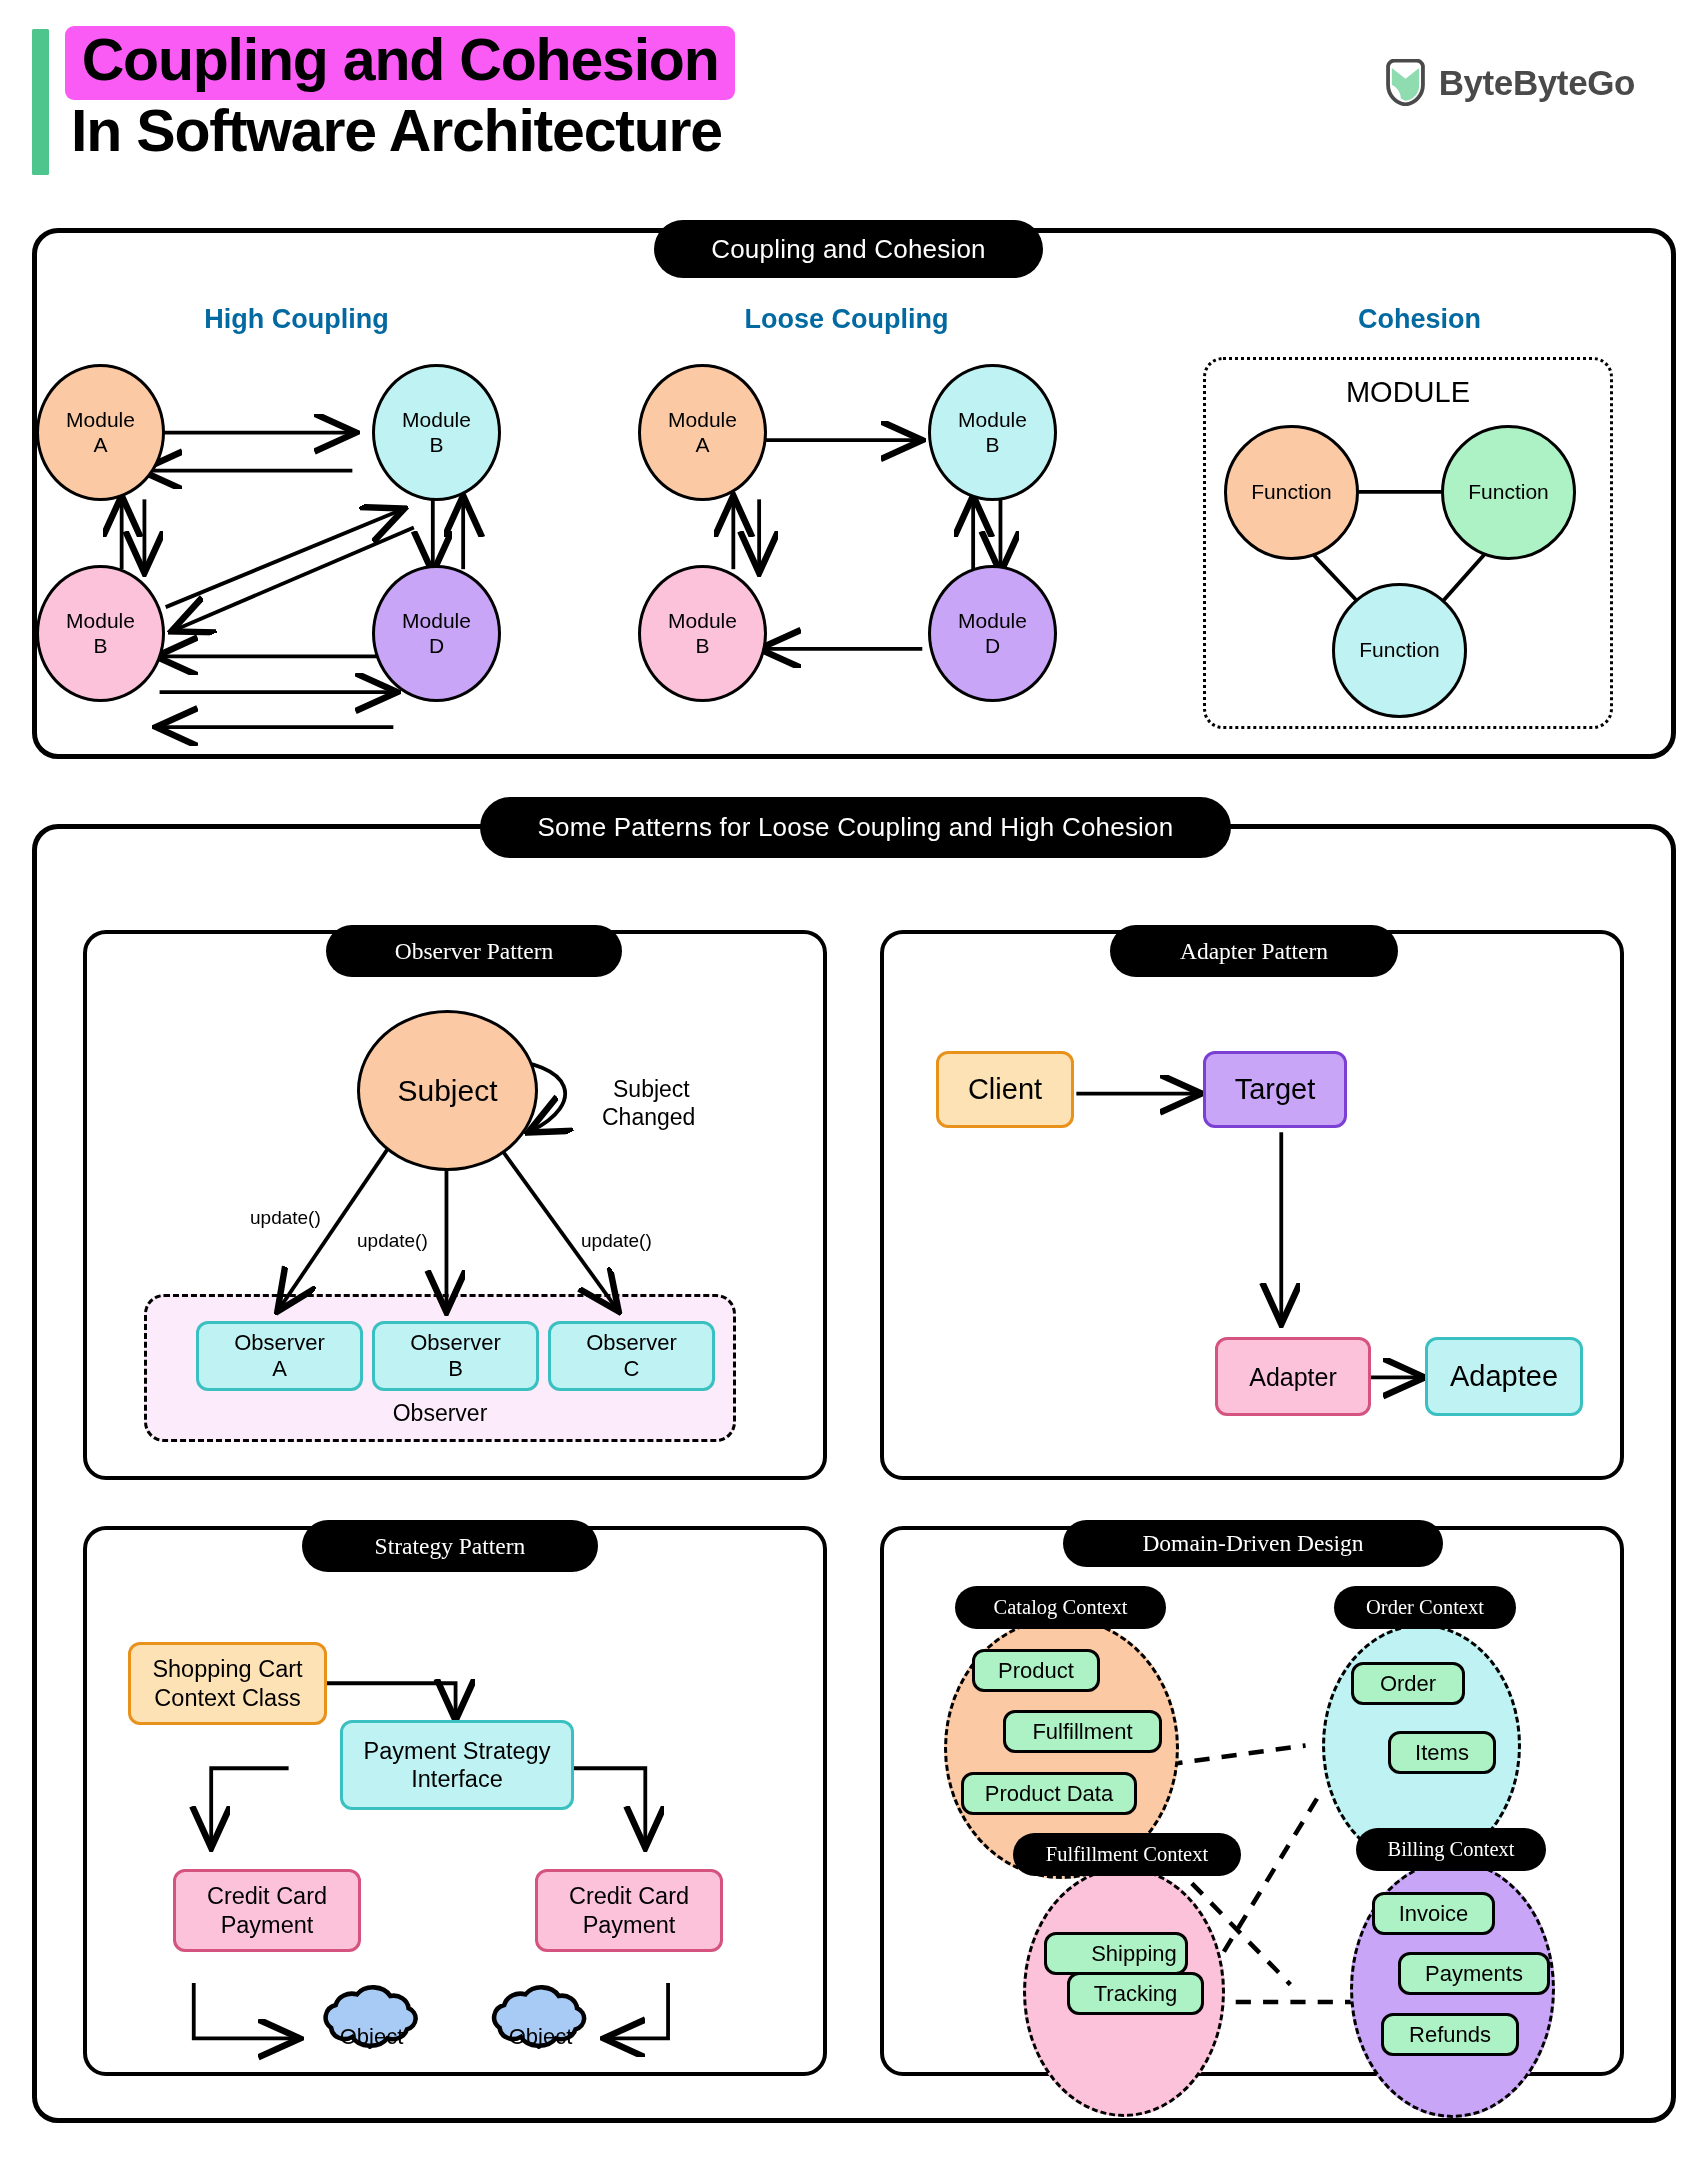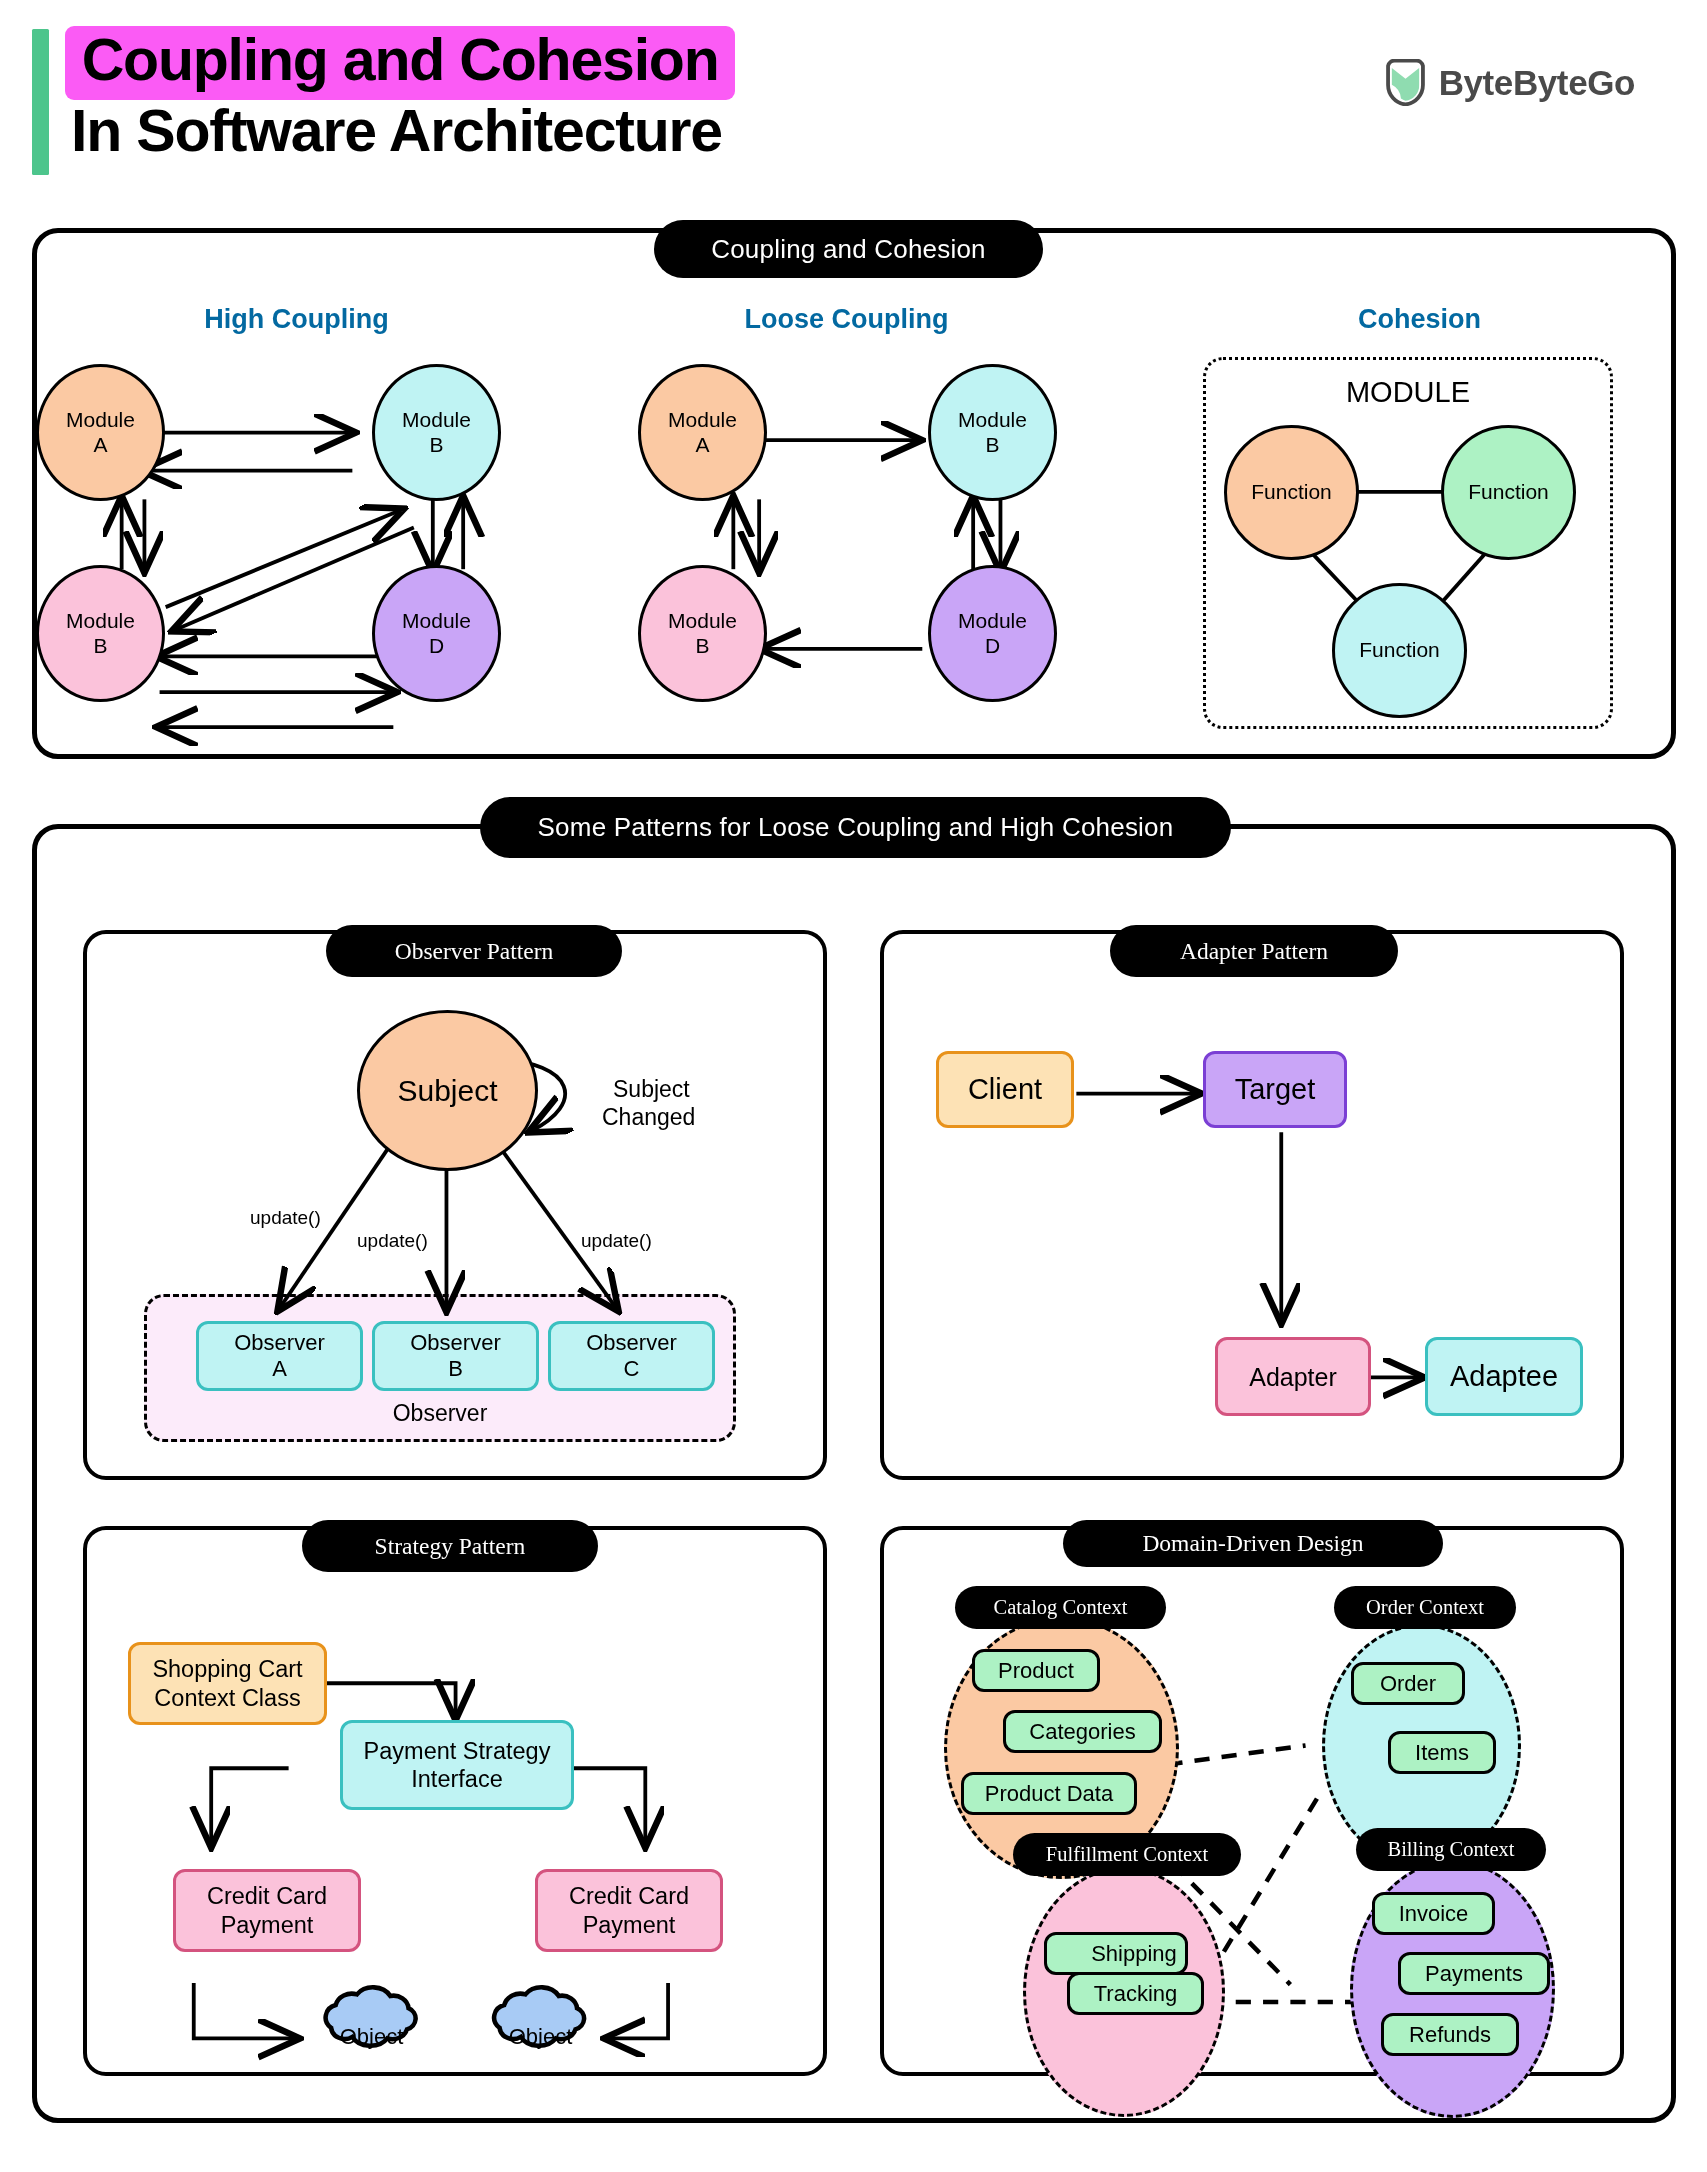--- a/index.html
+++ b/index.html
@@ -336,21 +336,21 @@
       <line x1="1538" y1="2325" x2="1720" y2="2300"></line>
       <line x1="1520" y1="2430" x2="1700" y2="2615"></line>
       <line x1="1735" y1="2370" x2="1600" y2="2592"></line>
       <line x1="1628" y1="2638" x2="1790" y2="2638"></line>
     </g>
   </svg>
 
   <div class="ell" style="left:944px; top:1617px; width:235px; height:262px; background:#FBC9A3;"></div>
   <div class="subpanel-title" style="left:955px; top:1586px; width:211px; height:43px; font-size:20.5px;">Catalog Context</div>
   <div class="ctxpill" style="left:972px; top:1649px; width:128px; height:43px;">Product</div>
-  <div class="ctxpill" style="left:1003px; top:1710px; width:159px; height:43px;">Categories</div>
+  <div class="ctxpill" style="left:1003px; top:1710px; width:159px; height:43px;">Fulfillment</div>
   <div class="ctxpill" style="left:961px; top:1772px; width:176px; height:43px;">Product Data</div>
 
   <div class="ell" style="left:1322px; top:1624px; width:199px; height:243px; background:#BFF3F3;"></div>
   <div class="subpanel-title" style="left:1334px; top:1586px; width:182px; height:43px; font-size:20.5px;">Order Context</div>
   <div class="ctxpill" style="left:1351px; top:1662px; width:114px; height:43px;">Order</div>
   <div class="ctxpill" style="left:1388px; top:1731px; width:108px; height:43px;">Items</div>
 
   <div class="ell" style="left:1023px; top:1867px; width:202px; height:250px; background:#FBC2DA;"></div>
   <div class="subpanel-title" style="left:1013px; top:1833px; width:228px; height:43px; font-size:20.5px;">Fulfillment Context</div>
   <div class="ctxpill" style="left:1044px; top:1932px; width:144px; height:43px;padding-left:36px;">Shipping</div>

